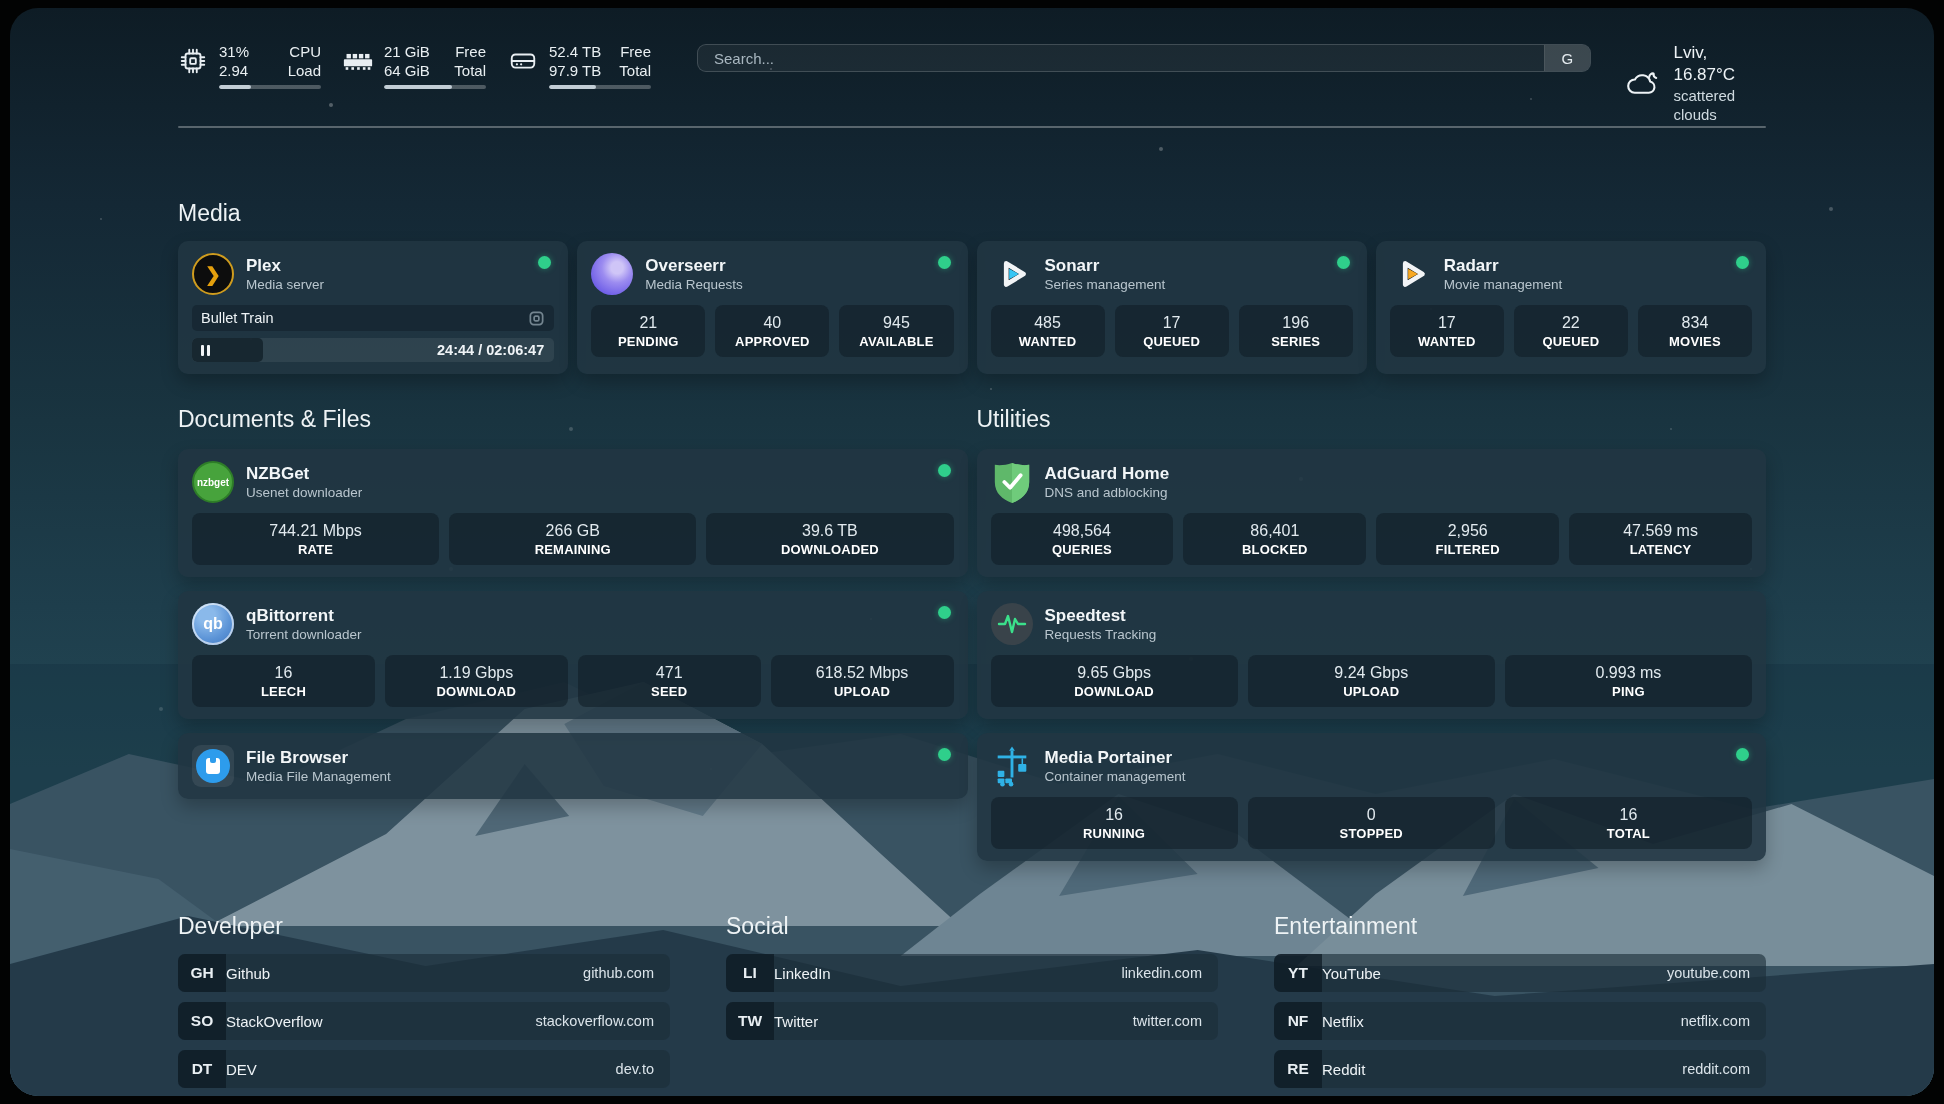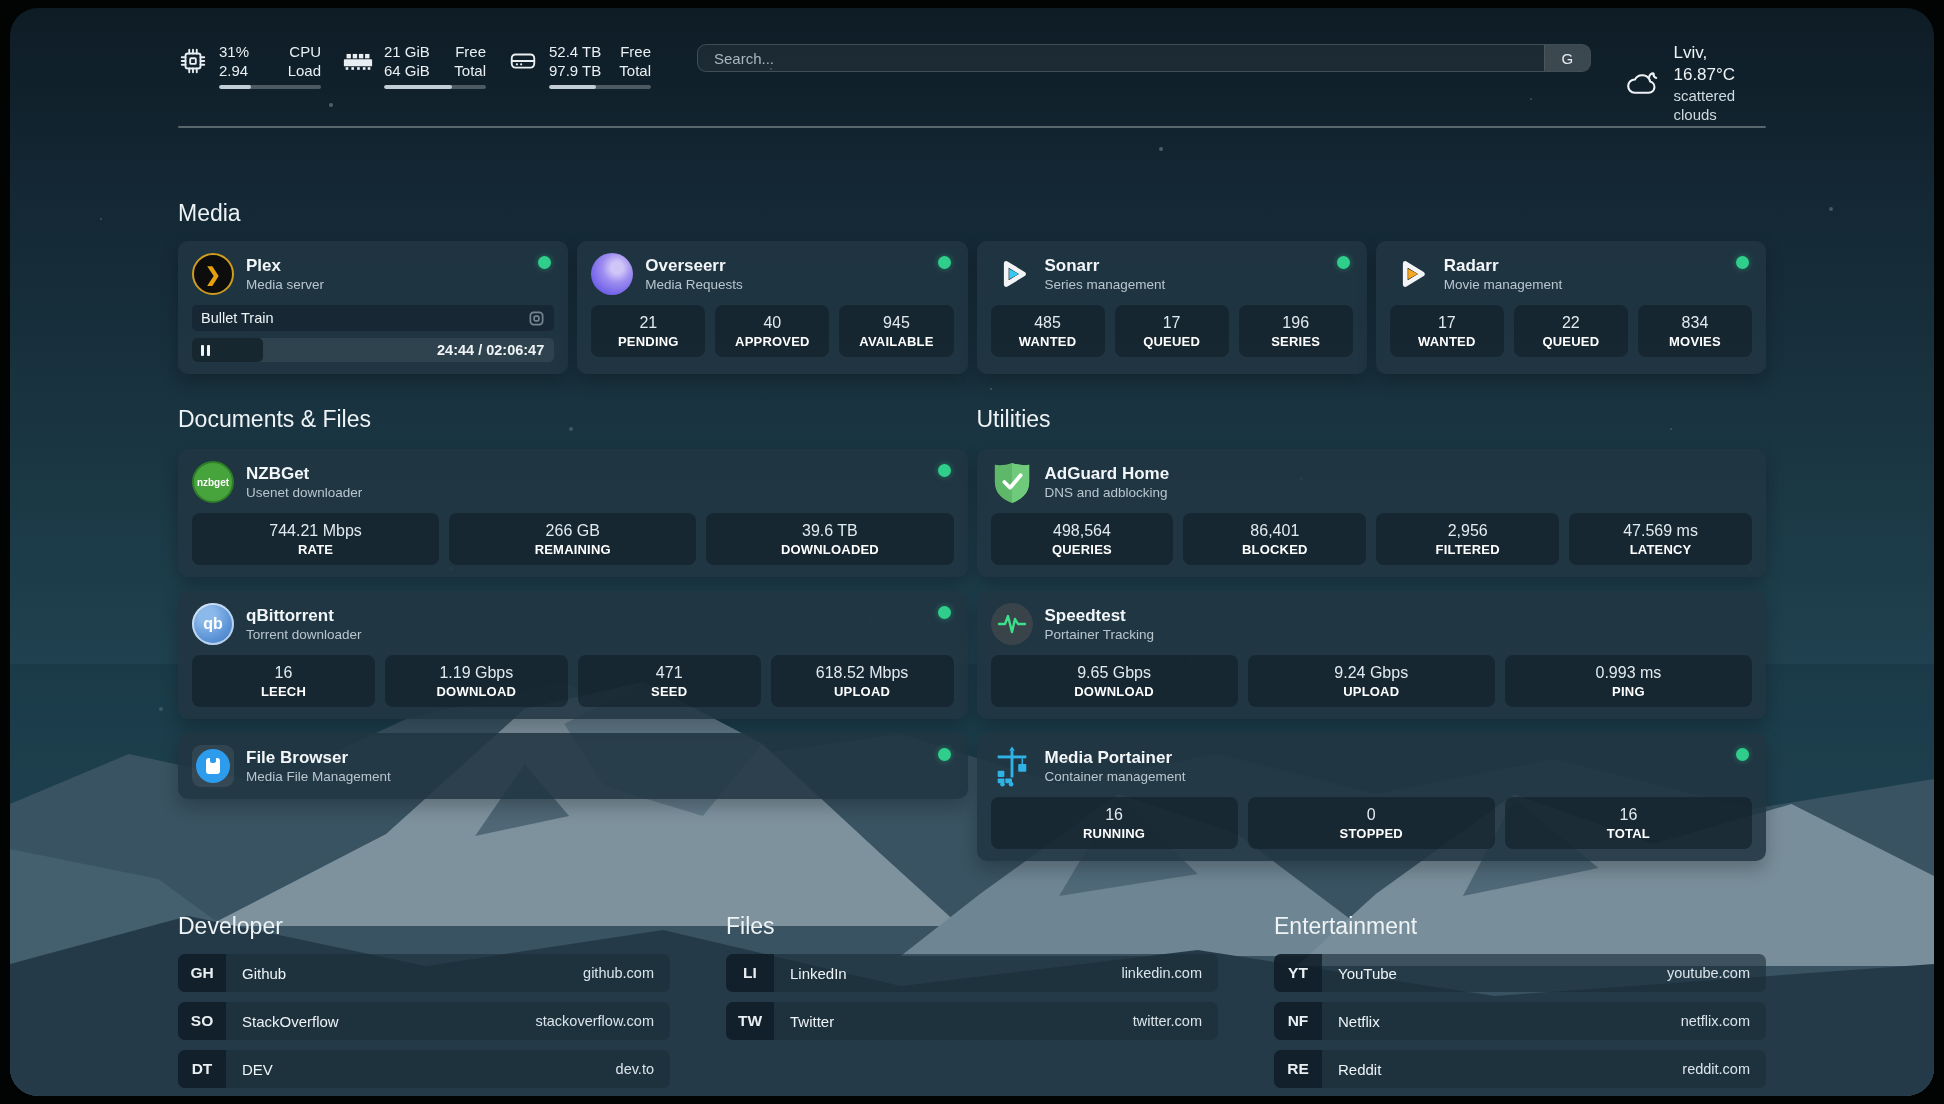--- a/index.html
+++ b/index.html
@@ -102,21 +102,21 @@
     background:#2d9cec; border-radius:0 0 2px 2px; }
   .icon-speedtest { background:#39434a; }
 
   
   .bookmarks { display:grid; grid-template-columns:repeat(3,1fr); gap:56px; margin-top:52px; }
   .bm-title { margin-bottom:14px; }
   .bm-row { display:flex; align-items:stretch; height:38px; margin-bottom:10px; border-radius:7px;
     overflow:hidden; background:rgba(27,45,57,.62); cursor:pointer; }
   .bm-badge { width:48px; flex:none; background:rgba(12,25,34,.72); display:flex; align-items:center;
     justify-content:center; font-size:15.5px; font-weight:600; color:#e9eff3; }
-  .bm-name { flex:1; display:flex; align-items:center; padding-left:16px; font-size:15px; color:#eef3f6; }
+  .bm-name { flex:1; display:flex; align-items:center; padding-left:0; font-size:15px; color:#eef3f6; }
   .bm-url { display:flex; align-items:center; padding-right:16px; font-size:14.5px; color:#dbe4ea; }
 
   svg { display:block; }
 </style>
 </head>
 <body>
 
 <div class="screen">
 
   <svg class="mountains" viewBox="0 0 1944 432" preserveAspectRatio="none">
@@ -468,21 +468,21 @@
 
           <div class="card">
             <div class="card-header">
               <div class="app-icon icon-circle icon-speedtest">
                 <svg viewBox="0 0 42 42" width="42" height="42" fill="none" stroke="#3be08b" stroke-width="2.4" stroke-linecap="round" stroke-linejoin="round">
                   <polyline points="8,21 14,21 17,13 21,29 24,16 27,21 34,21"></polyline>
                 </svg>
               </div>
               <div>
                 <div class="app-title">Speedtest</div>
-                <div class="app-subtitle">Portainer Tracking</div>
+                <div class="app-subtitle">Requests Tracking</div>
               </div>
             </div>
             <div class="stats">
                 <div class="stat">
                   <div class="stat-value">9.65 Gbps</div>
                   <div class="stat-label">DOWNLOAD</div>
                 </div>
                 <div class="stat">
                   <div class="stat-value">9.24 Gbps</div>
                   <div class="stat-label">UPLOAD</div>
@@ -548,21 +548,21 @@
               <div class="bm-url">stackoverflow.com</div>
             </div>
             <div class="bm-row">
               <div class="bm-badge">DT</div>
               <div class="bm-name">DEV</div>
               <div class="bm-url">dev.to</div>
             </div>
           </div>
       </div>
       <div>
-        <div class="section-title bm-title">Files</div>
+        <div class="section-title bm-title">Social</div>
         <div>
             <div class="bm-row">
               <div class="bm-badge">LI</div>
               <div class="bm-name">LinkedIn</div>
               <div class="bm-url">linkedin.com</div>
             </div>
             <div class="bm-row">
               <div class="bm-badge">TW</div>
               <div class="bm-name">Twitter</div>
               <div class="bm-url">twitter.com</div>

